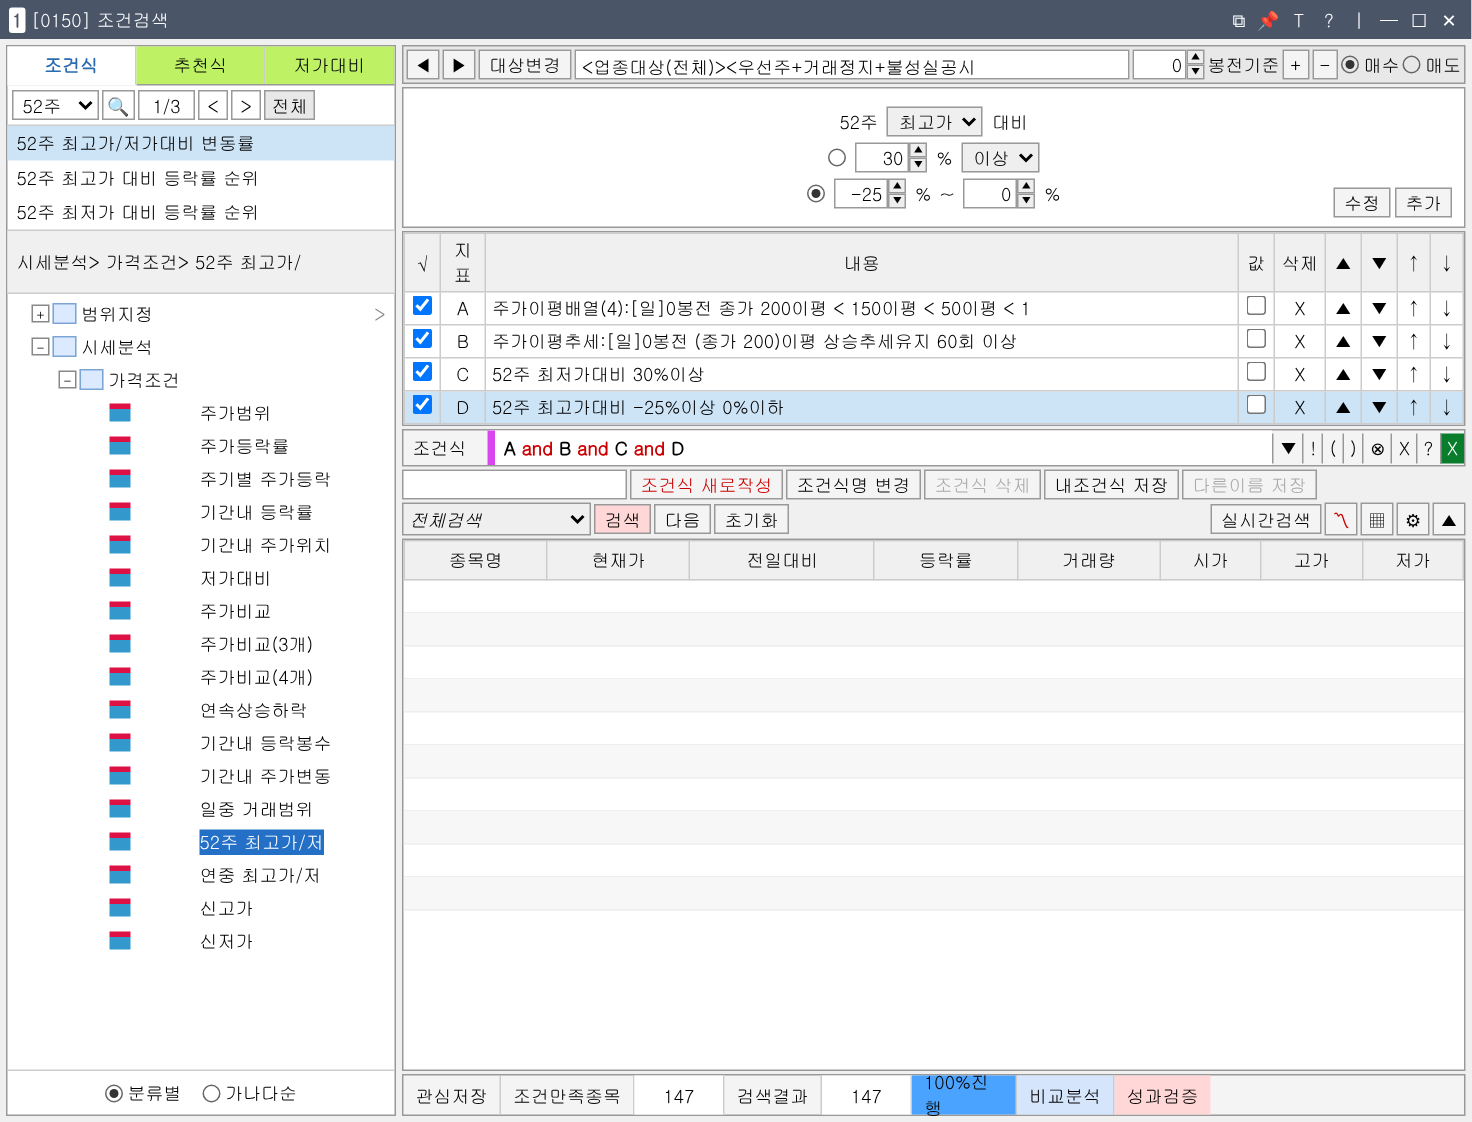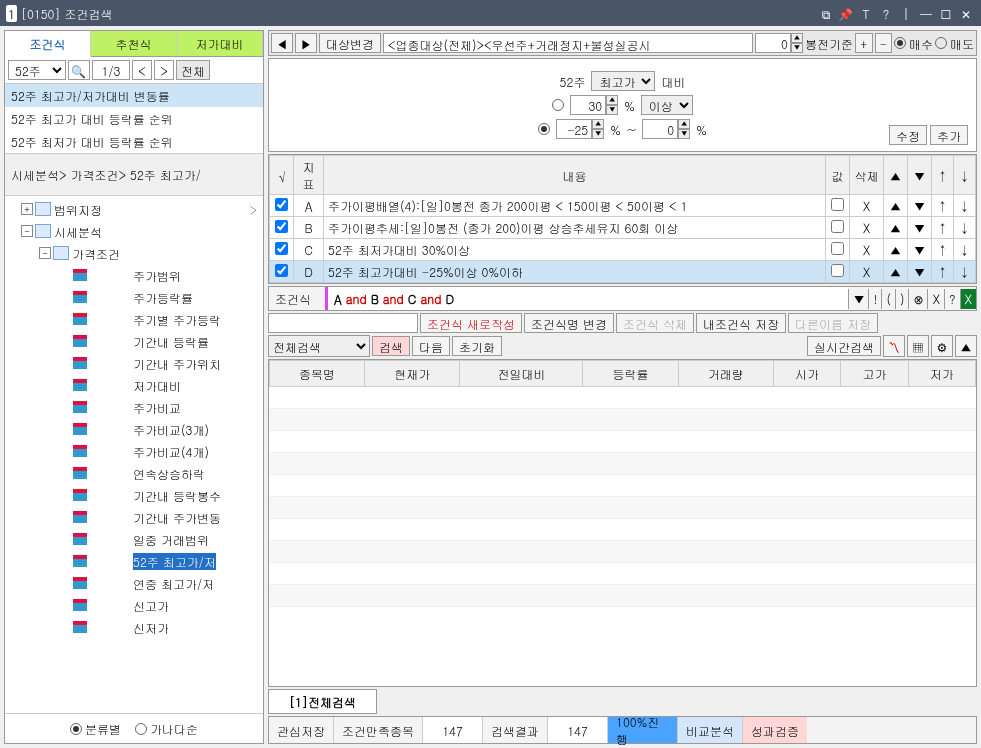--- a/index.html
+++ b/index.html
@@ -78,34 +78,34 @@
 .condtbl th, .condtbl td { border: 1px solid #ccc; padding: 2px 4px; text-align: center; height: 22px; }
 .condtbl th { background: #f0f0f0; font-weight: normal; }
 .condtbl .desc { text-align: left; }
 .condtbl tr.selrow td { background: #cde4f7; }
 .chk { width: 13px; height: 13px; }
 .xbtn, .arrb { cursor: pointer; padding: 0 2px; }
 
 
 .formula { display: flex; align-items: center; border: 1px solid #999; background: #f4f4f4; }
 .formula .flabel { padding: 3px 6px; width: 56px; }
-.formula .fexpr { flex: 1; background: #fff; border-left: 3px solid #d946ef; padding: 3px 6px; font-weight: bold; }
+.formula .fexpr { flex: 1; background: #fff; border-left: 5px solid #d946ef; padding: 3px 6px; font-weight: bold; }
 .formula .fexpr .and { color: #c00; font-weight: bold; }
 .formula .fbtns { display: flex; }
 .formula .fbtns .btn { border-radius: 0; border-left: 1px solid #999; border-top: none; border-bottom: none; border-right: none; }
 
 
 .actions { display: flex; gap: 2px; }
 .actions .txtbox { flex: 0 0 150px; }
 .actions .btn.red { color: #c00; }
 .actions .btn.dis { color: #aaa; }
 
 
 .searchctl { display: flex; align-items: center; gap: 2px; }
-.searchctl select { height: 22px; border: 1px solid #999; width: 102px; }
+.searchctl select { height: 22px; border: 1px solid #999; width: 126px; font-style: italic; }
 .searchctl .btn.search { background: #ffd7d7; }
 .searchctl .sp { flex: 1; }
 .iconbtn { width: 22px; height: 22px; border: 1px solid #999; background: #f4f4f4; display: inline-flex; align-items: center; justify-content: center; cursor: pointer; }
 
 
 .results { border: 1px solid #999; background: #fff; flex: 1; overflow: hidden; display: flex; flex-direction: column; }
 .results table { width: 100%; border-collapse: collapse; }
 .results th { background: #f0f0f0; border: 1px solid #ccc; padding: 4px 2px; font-weight: normal; height: 24px; }
 .results .rbody { flex: 1; overflow: auto; }
 .results .rbody .rrow { height: 22px; border-bottom: 1px solid #eee; }
@@ -463,23 +463,20 @@
           <div class="rrow"></div>
         <div class="rrow"></div>
           <div class="rrow"></div>
           <div class="rrow"></div>
           <div class="rrow"></div>
         <div class="rrow"></div>
           <div class="rrow"></div>
       </div>
     </div>
 
-    <div class="status-tab">
-      <div class="stab">[1]전체검색</div>
-    </div>
 
     <div class="footer">
       <div class="btn-ft">관심저장</div>
       <div>조건만족종목</div>
       <div class="fval">147</div>
       <div>검색결과</div>
       <div class="fval">147</div>
       <div class="prog">100%진행</div>
       <div class="btn-ft blue">비교분석</div>
       <div class="btn-ft pink" style="border-right:none">성과검증</div>

